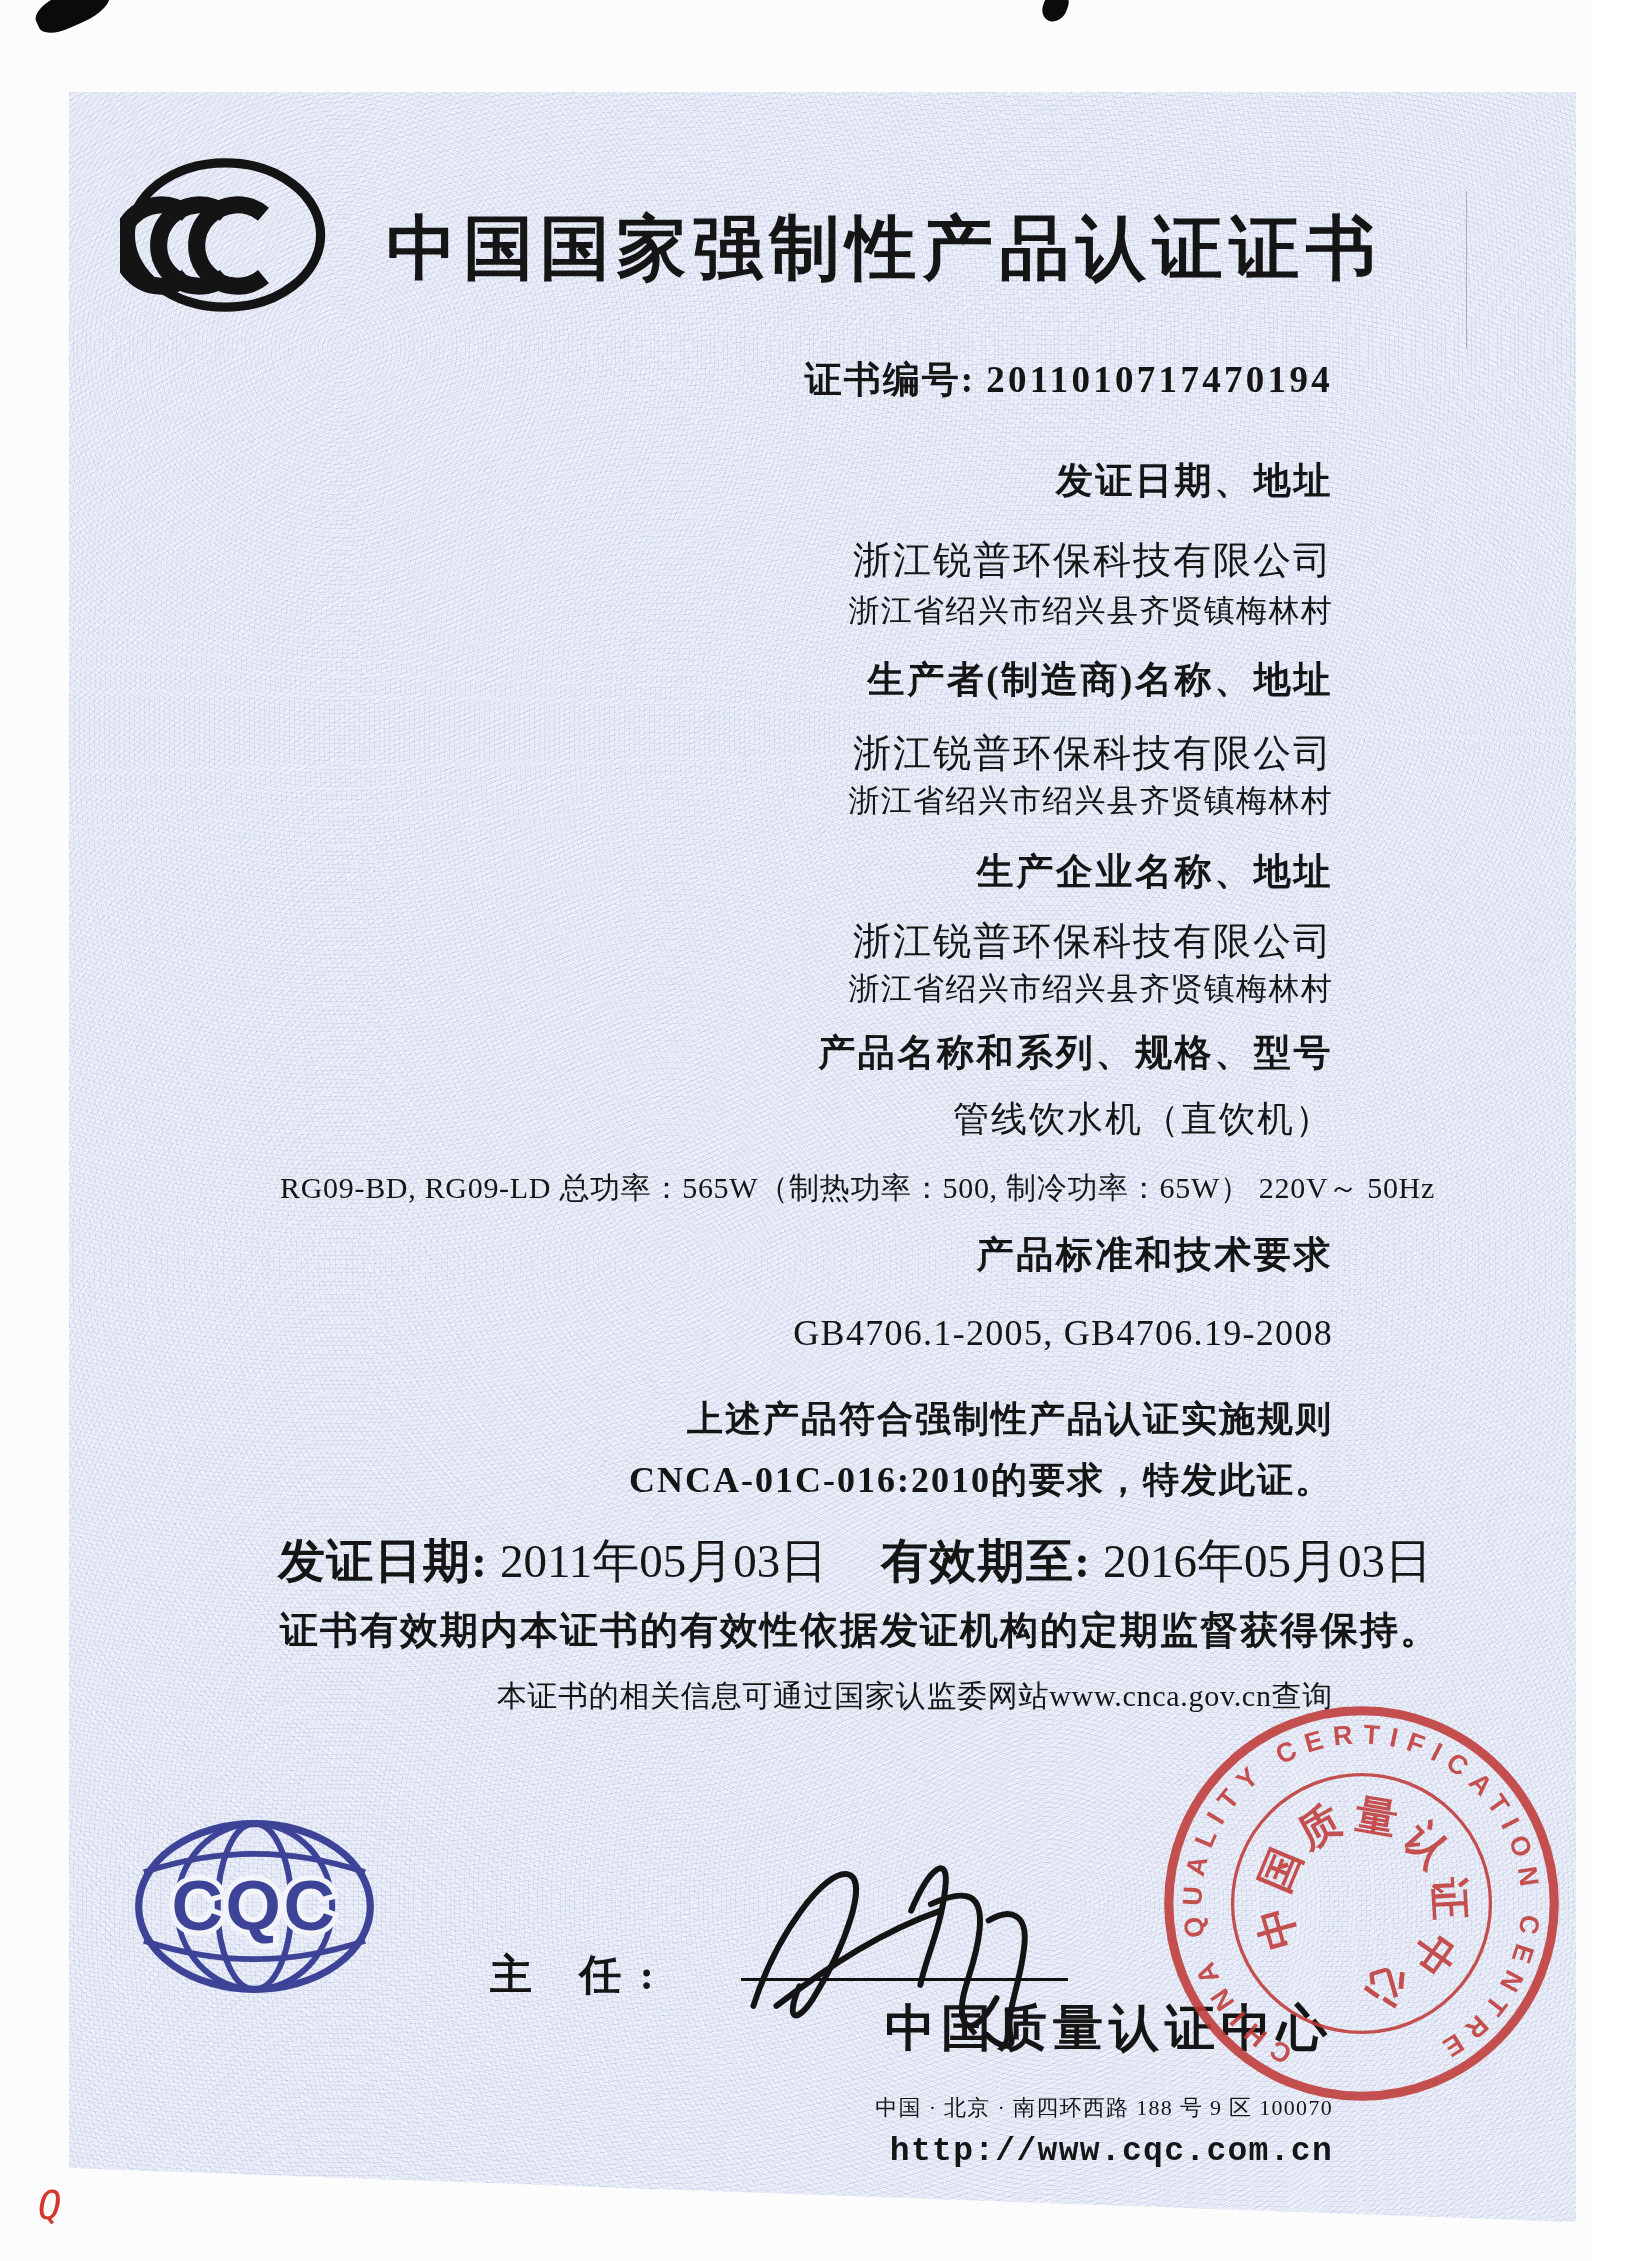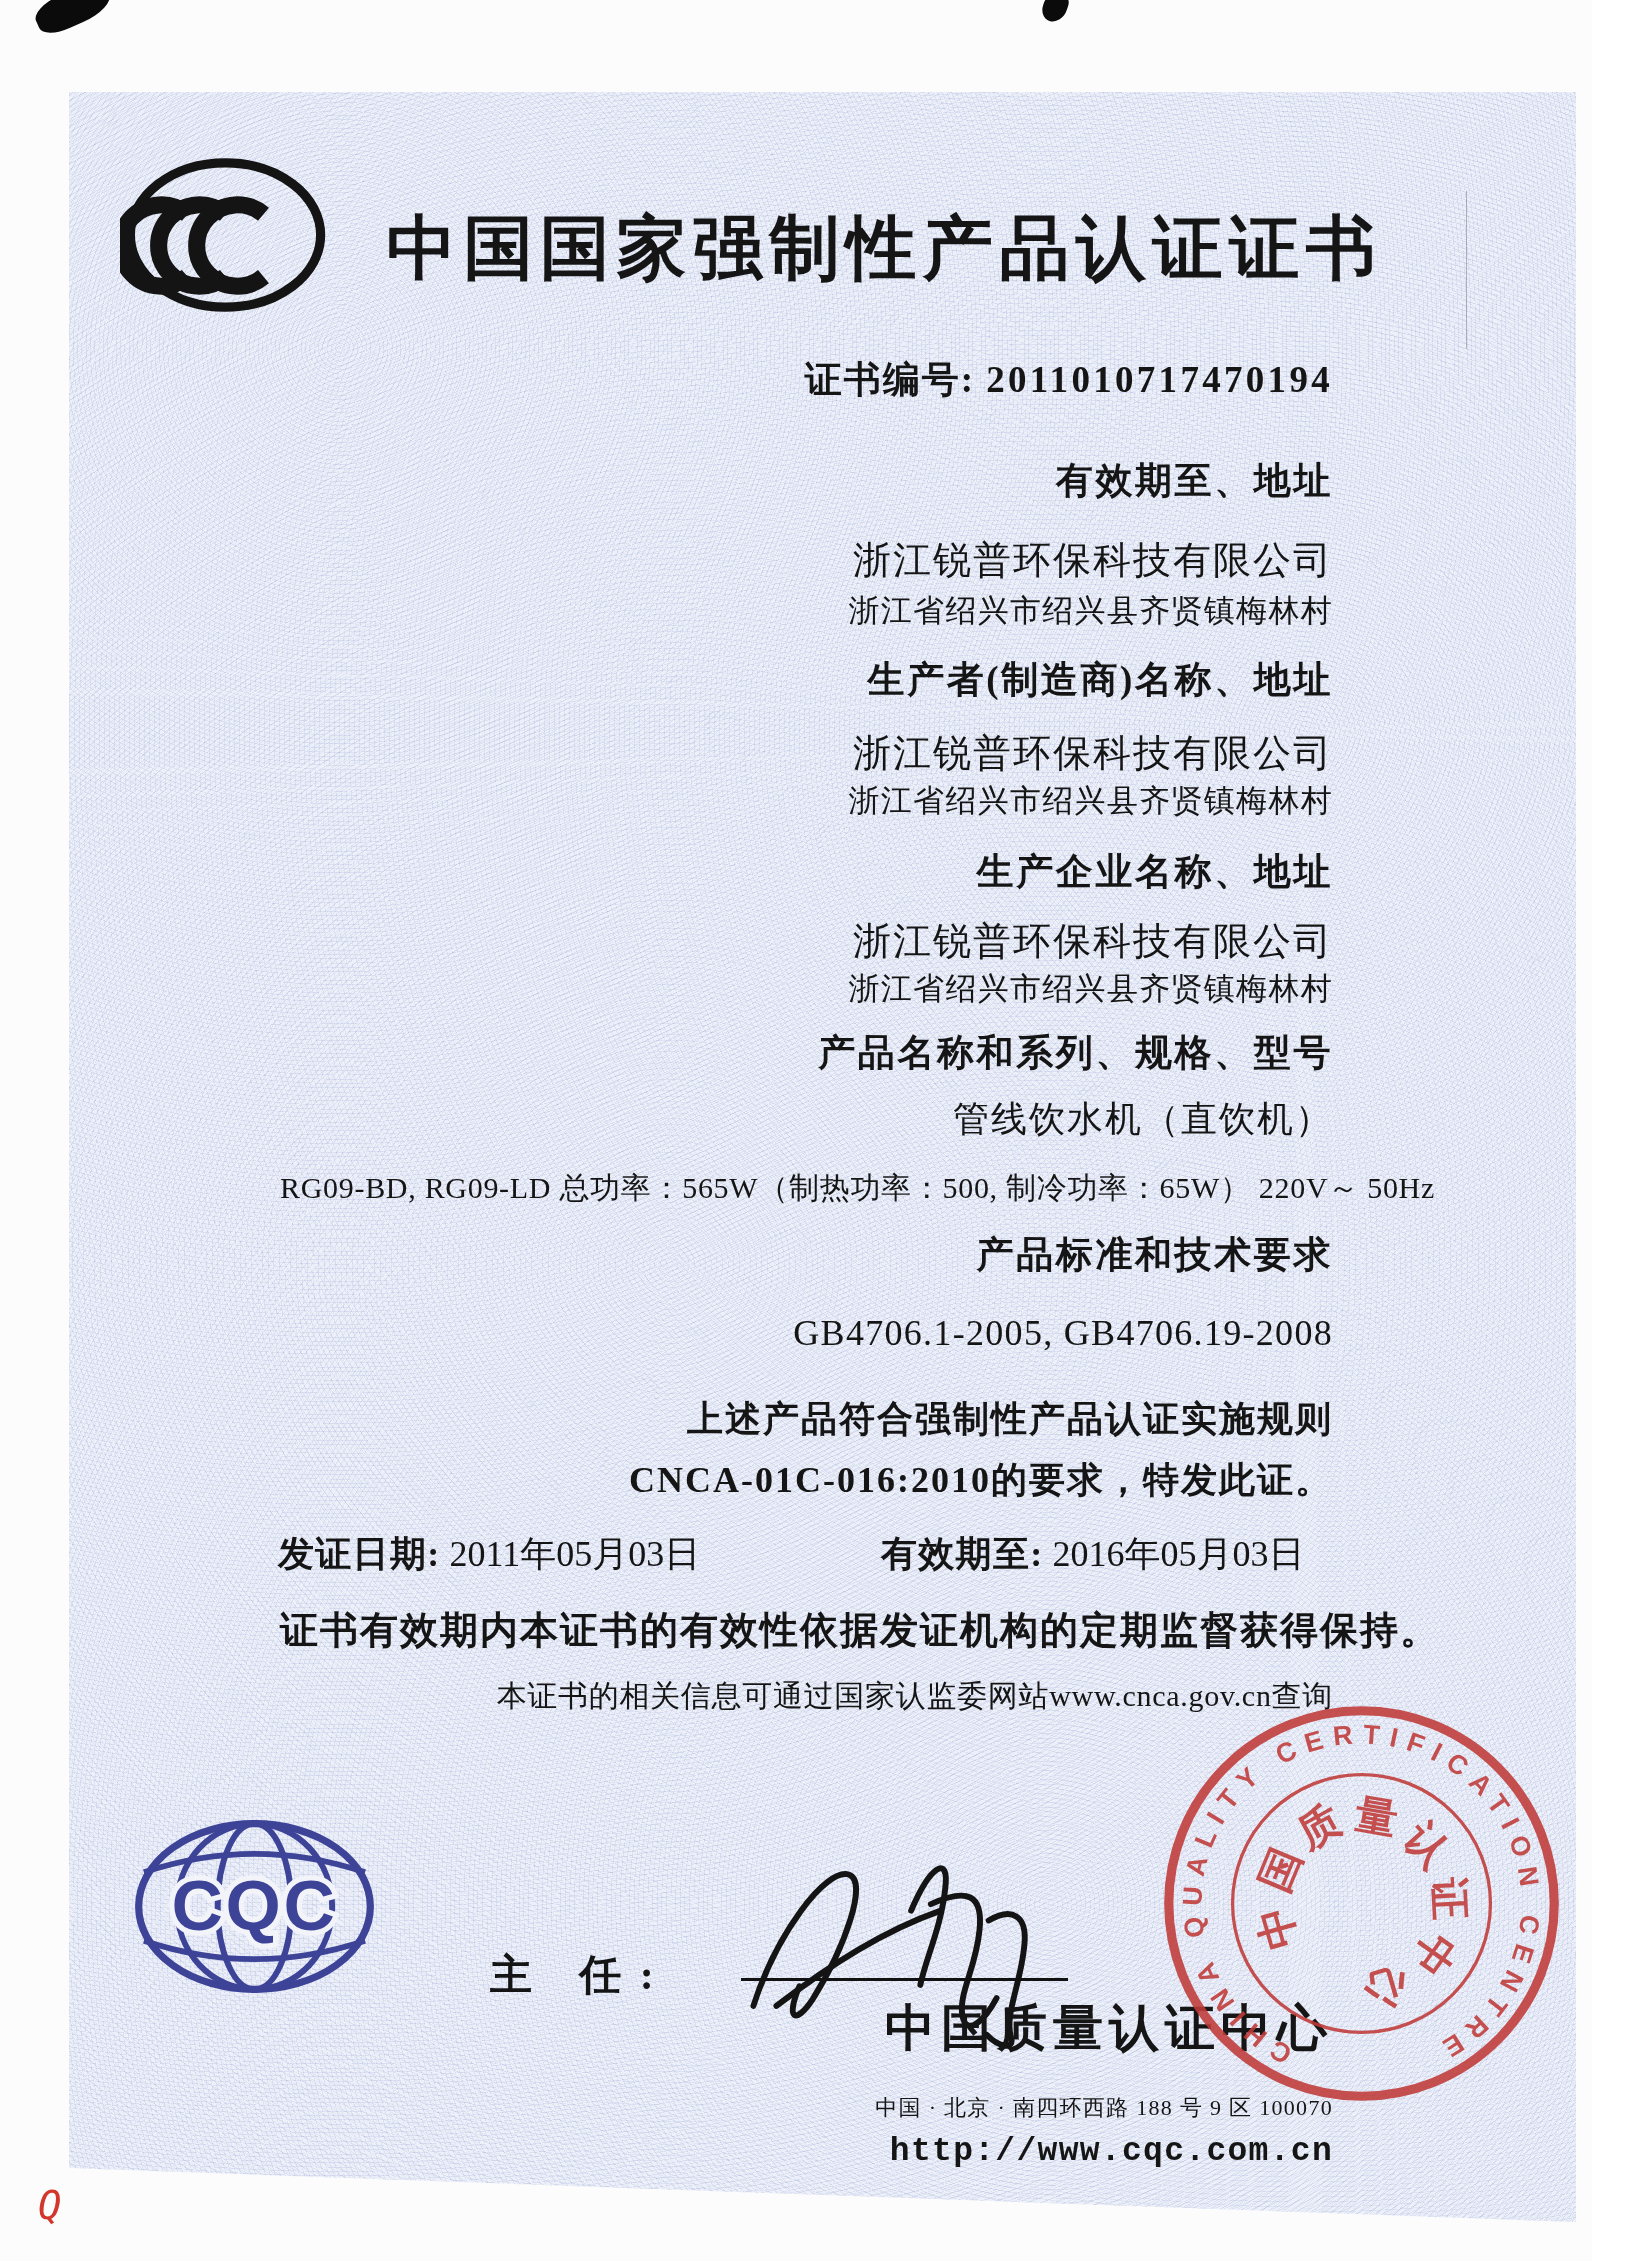--- a/index.html
+++ b/index.html
@@ -28,21 +28,21 @@
   }
   .certline{top:263px;font-size:37px;font-weight:bold;letter-spacing:2px;}
   .certline .num{font-weight:600;letter-spacing:3.3px;}
   .h{font-weight:bold;font-size:37px;letter-spacing:2.6px;}
   .company{font-size:38px;letter-spacing:2px;}
   .addr{font-size:31px;letter-spacing:1.3px;}
   .product{font-size:36px;letter-spacing:2px;}
   .spec{font-size:30px;letter-spacing:0.7px;}
   .gb{font-size:36px;letter-spacing:1.3px;}
   .stmt{font-size:36px;font-weight:bold;letter-spacing:2px;}
-  .daterow{font-size:36px;white-space:nowrap;}
+  .daterow{font-size:47px;white-space:nowrap;}
   .daterow .lbl{font-weight:bold;letter-spacing:1.3px;}
   .validity{top:1513px;font-size:38px;font-weight:bold;letter-spacing:2px;}
   .infonote{top:1584px;font-size:30px;letter-spacing:0.7px;}
   .director{
     position:absolute;left:421px;top:1855px;font-size:42px;font-weight:bold;
     letter-spacing:18.4px;white-space:nowrap;
   }
   .sigline{position:absolute;left:672px;top:1886px;width:327px;height:2.6px;background:#121212;}
   .issuer{top:1903px;font-size:50px;font-weight:bold;letter-spacing:6px;}
   .cqcaddr{top:1988px;font-size:22px;letter-spacing:1.3px;font-family:Liberation Serif, serif;margin-top:13px;}
@@ -79,21 +79,21 @@
       <path d="M -9.1 55.5 A 62 62 0 1 1 -9.1 -39.5" fill="none" stroke="#141414" stroke-width="26" transform="translate(67,8)"></path>
     </svg>
 
     <div class="title">中国国家强制性产品认证证书</div>
 
     <div class="center certline">
       <span>证书编号:</span>
       <span class="num">2011010717470194</span>
     </div>
 
-    <div class="center h" style="top:364px">有效期至、地址</div>
+    <div class="center h" style="top:364px">发证日期、地址</div>
     <div class="center company" style="top:443px">浙江锐普环保科技有限公司</div>
     <div class="center addr" style="top:498px">浙江省绍兴市绍兴县齐贤镇梅林村</div>
 
     <div class="center h" style="top:563px">生产者(制造商)名称、地址</div>
     <div class="center company" style="top:636px">浙江锐普环保科技有限公司</div>
     <div class="center addr" style="top:688px">浙江省绍兴市绍兴县齐贤镇梅林村</div>
 
     <div class="center h" style="top:755px">生产企业名称、地址</div>
     <div class="center company" style="top:824px">浙江锐普环保科技有限公司</div>
     <div class="center addr" style="top:876px">浙江省绍兴市绍兴县齐贤镇梅林村</div>

